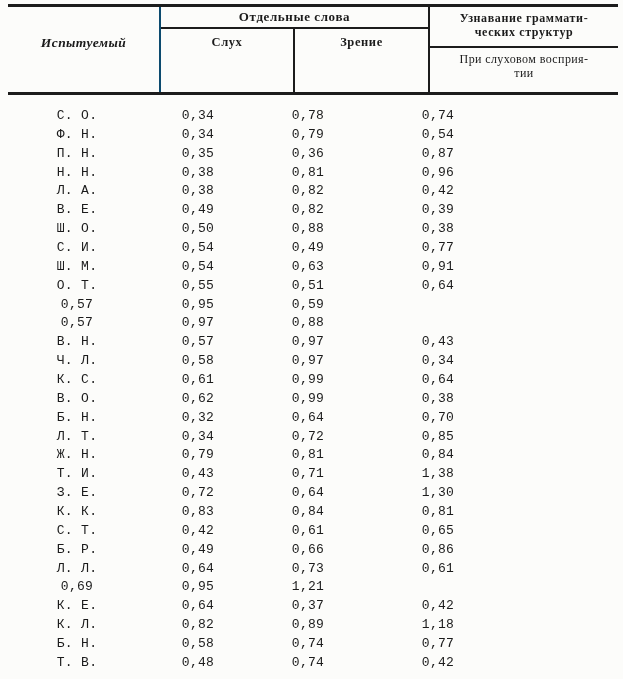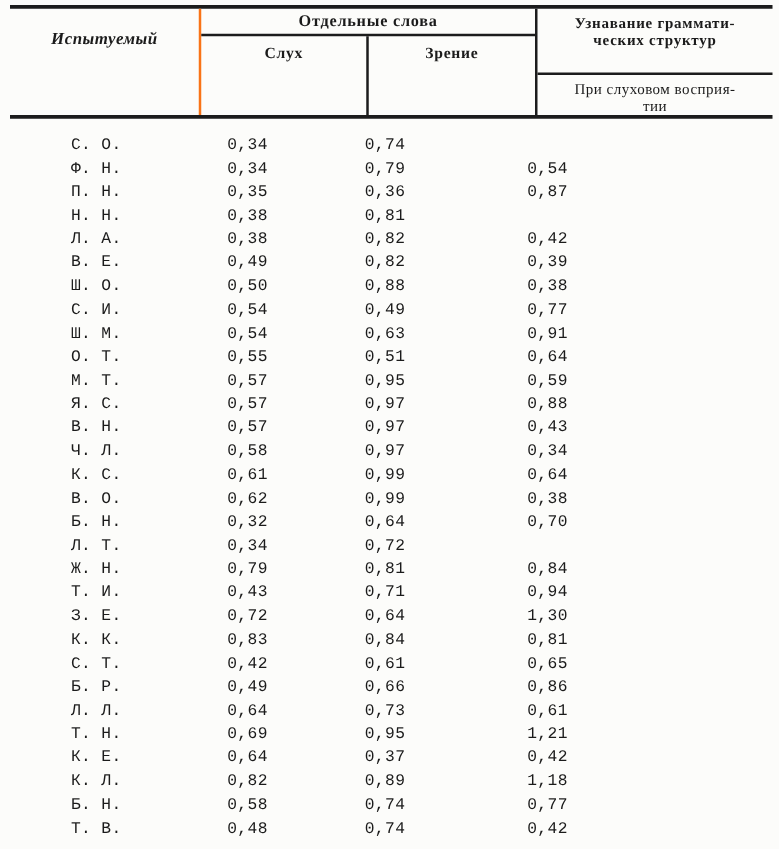--- a/index.html
+++ b/index.html
@@ -17,23 +17,23 @@
   
   .thead{
     border-top:3px solid #1c1c1c;
     border-bottom:3px solid #1c1c1c;
     display:flex;
     height:85px;
     box-sizing:content-box;
   }
   .th-c1{
     width:153px;
-    border-right:2px solid #f97316;
+    border-right:2px solid #0c4a6e;
     display:flex;justify-content:center;align-items:flex-start;
-    padding-top:16px;box-sizing:border-box;
+    padding-top:28px;box-sizing:border-box;
     font-weight:bold;font-style:italic;font-size:13.5px;
     letter-spacing:0.4px;
   }
   .th-mid{
     width:269px;
     border-right:2px solid #1c1c1c;
     display:flex;flex-direction:column;box-sizing:border-box;
   }
   .th-words{
     height:22px;
@@ -48,21 +48,21 @@
     display:flex;justify-content:center;align-items:flex-start;padding-top:6px;
     font-weight:bold;font-size:12.5px;letter-spacing:0.6px;
   }
   .th-zrenie{
     flex:1;
     display:flex;justify-content:center;align-items:flex-start;padding-top:6px;
     font-weight:bold;font-size:12.5px;letter-spacing:0.6px;
   }
   .th-right{flex:1;display:flex;flex-direction:column;}
   .th-grammar{
-    height:53px;border-bottom:2px solid #1c1c1c;box-sizing:border-box;
+    height:41px;border-bottom:2px solid #1c1c1c;box-sizing:border-box;
     display:flex;flex-direction:column;align-items:center;justify-content:flex-start;
     padding-top:4px;
     font-weight:bold;font-size:12px;letter-spacing:0.6px;line-height:14px;
     text-align:center;
   }
   .th-auditory{
     flex:1;
     display:flex;flex-direction:column;align-items:center;justify-content:flex-start;
     padding-top:4px;
     font-weight:normal;font-size:12px;letter-spacing:0.4px;line-height:14px;
@@ -109,20 +109,21 @@
         <span>При слуховом восприя-</span>
         <span>тии</span>
       </div>
     </div>
   </div>
 
   <div class="tbody" id="tbody">
     <div class="trow">
       <span class="cell">С. О.</span>
       <span class="cell">0,34</span>
+      <span class="cell">0,78</span>
       <span class="cell">0,74</span>
       <span class="cell"></span>
     </div>
 
     <div class="trow">
       <span class="cell">Ф. Н.</span>
       <span class="cell">0,34</span>
       <span class="cell">0,79</span>
       <span class="cell">0,54</span>
       <span class="cell"></span>
@@ -133,20 +134,21 @@
       <span class="cell">0,35</span>
       <span class="cell">0,36</span>
       <span class="cell">0,87</span>
       <span class="cell"></span>
     </div>
 
     <div class="trow">
       <span class="cell">Н. Н.</span>
       <span class="cell">0,38</span>
       <span class="cell">0,81</span>
+      <span class="cell">0,96</span>
       <span class="cell"></span>
     </div>
 
     <div class="trow">
       <span class="cell">Л. А.</span>
       <span class="cell">0,38</span>
       <span class="cell">0,82</span>
       <span class="cell">0,42</span>
       <span class="cell"></span>
     </div>
@@ -185,29 +187,27 @@
 
     <div class="trow">
       <span class="cell">О. Т.</span>
       <span class="cell">0,55</span>
       <span class="cell">0,51</span>
       <span class="cell">0,64</span>
       <span class="cell"></span>
     </div>
 
     <div class="trow">
-      <span class="cell">М. Т.</span>
       <span class="cell">0,57</span>
       <span class="cell">0,95</span>
       <span class="cell">0,59</span>
       <span class="cell"></span>
     </div>
 
     <div class="trow">
-      <span class="cell">Я. С.</span>
       <span class="cell">0,57</span>
       <span class="cell">0,97</span>
       <span class="cell">0,88</span>
       <span class="cell"></span>
     </div>
 
     <div class="trow">
       <span class="cell">В. Н.</span>
       <span class="cell">0,57</span>
       <span class="cell">0,97</span>
@@ -244,36 +244,37 @@
       <span class="cell">0,32</span>
       <span class="cell">0,64</span>
       <span class="cell">0,70</span>
       <span class="cell"></span>
     </div>
 
     <div class="trow">
       <span class="cell">Л. Т.</span>
       <span class="cell">0,34</span>
       <span class="cell">0,72</span>
+      <span class="cell">0,85</span>
       <span class="cell"></span>
     </div>
 
     <div class="trow">
       <span class="cell">Ж. Н.</span>
       <span class="cell">0,79</span>
       <span class="cell">0,81</span>
       <span class="cell">0,84</span>
       <span class="cell"></span>
     </div>
 
     <div class="trow">
       <span class="cell">Т. И.</span>
       <span class="cell">0,43</span>
       <span class="cell">0,71</span>
-      <span class="cell">0,94</span>
+      <span class="cell">1,38</span>
       <span class="cell"></span>
     </div>
 
     <div class="trow">
       <span class="cell">З. Е.</span>
       <span class="cell">0,72</span>
       <span class="cell">0,64</span>
       <span class="cell">1,30</span>
       <span class="cell"></span>
     </div>
@@ -304,21 +305,20 @@
 
     <div class="trow">
       <span class="cell">Л. Л.</span>
       <span class="cell">0,64</span>
       <span class="cell">0,73</span>
       <span class="cell">0,61</span>
       <span class="cell"></span>
     </div>
 
     <div class="trow">
-      <span class="cell">Т. Н.</span>
       <span class="cell">0,69</span>
       <span class="cell">0,95</span>
       <span class="cell">1,21</span>
       <span class="cell"></span>
     </div>
 
     <div class="trow">
       <span class="cell">К. Е.</span>
       <span class="cell">0,64</span>
       <span class="cell">0,37</span>

